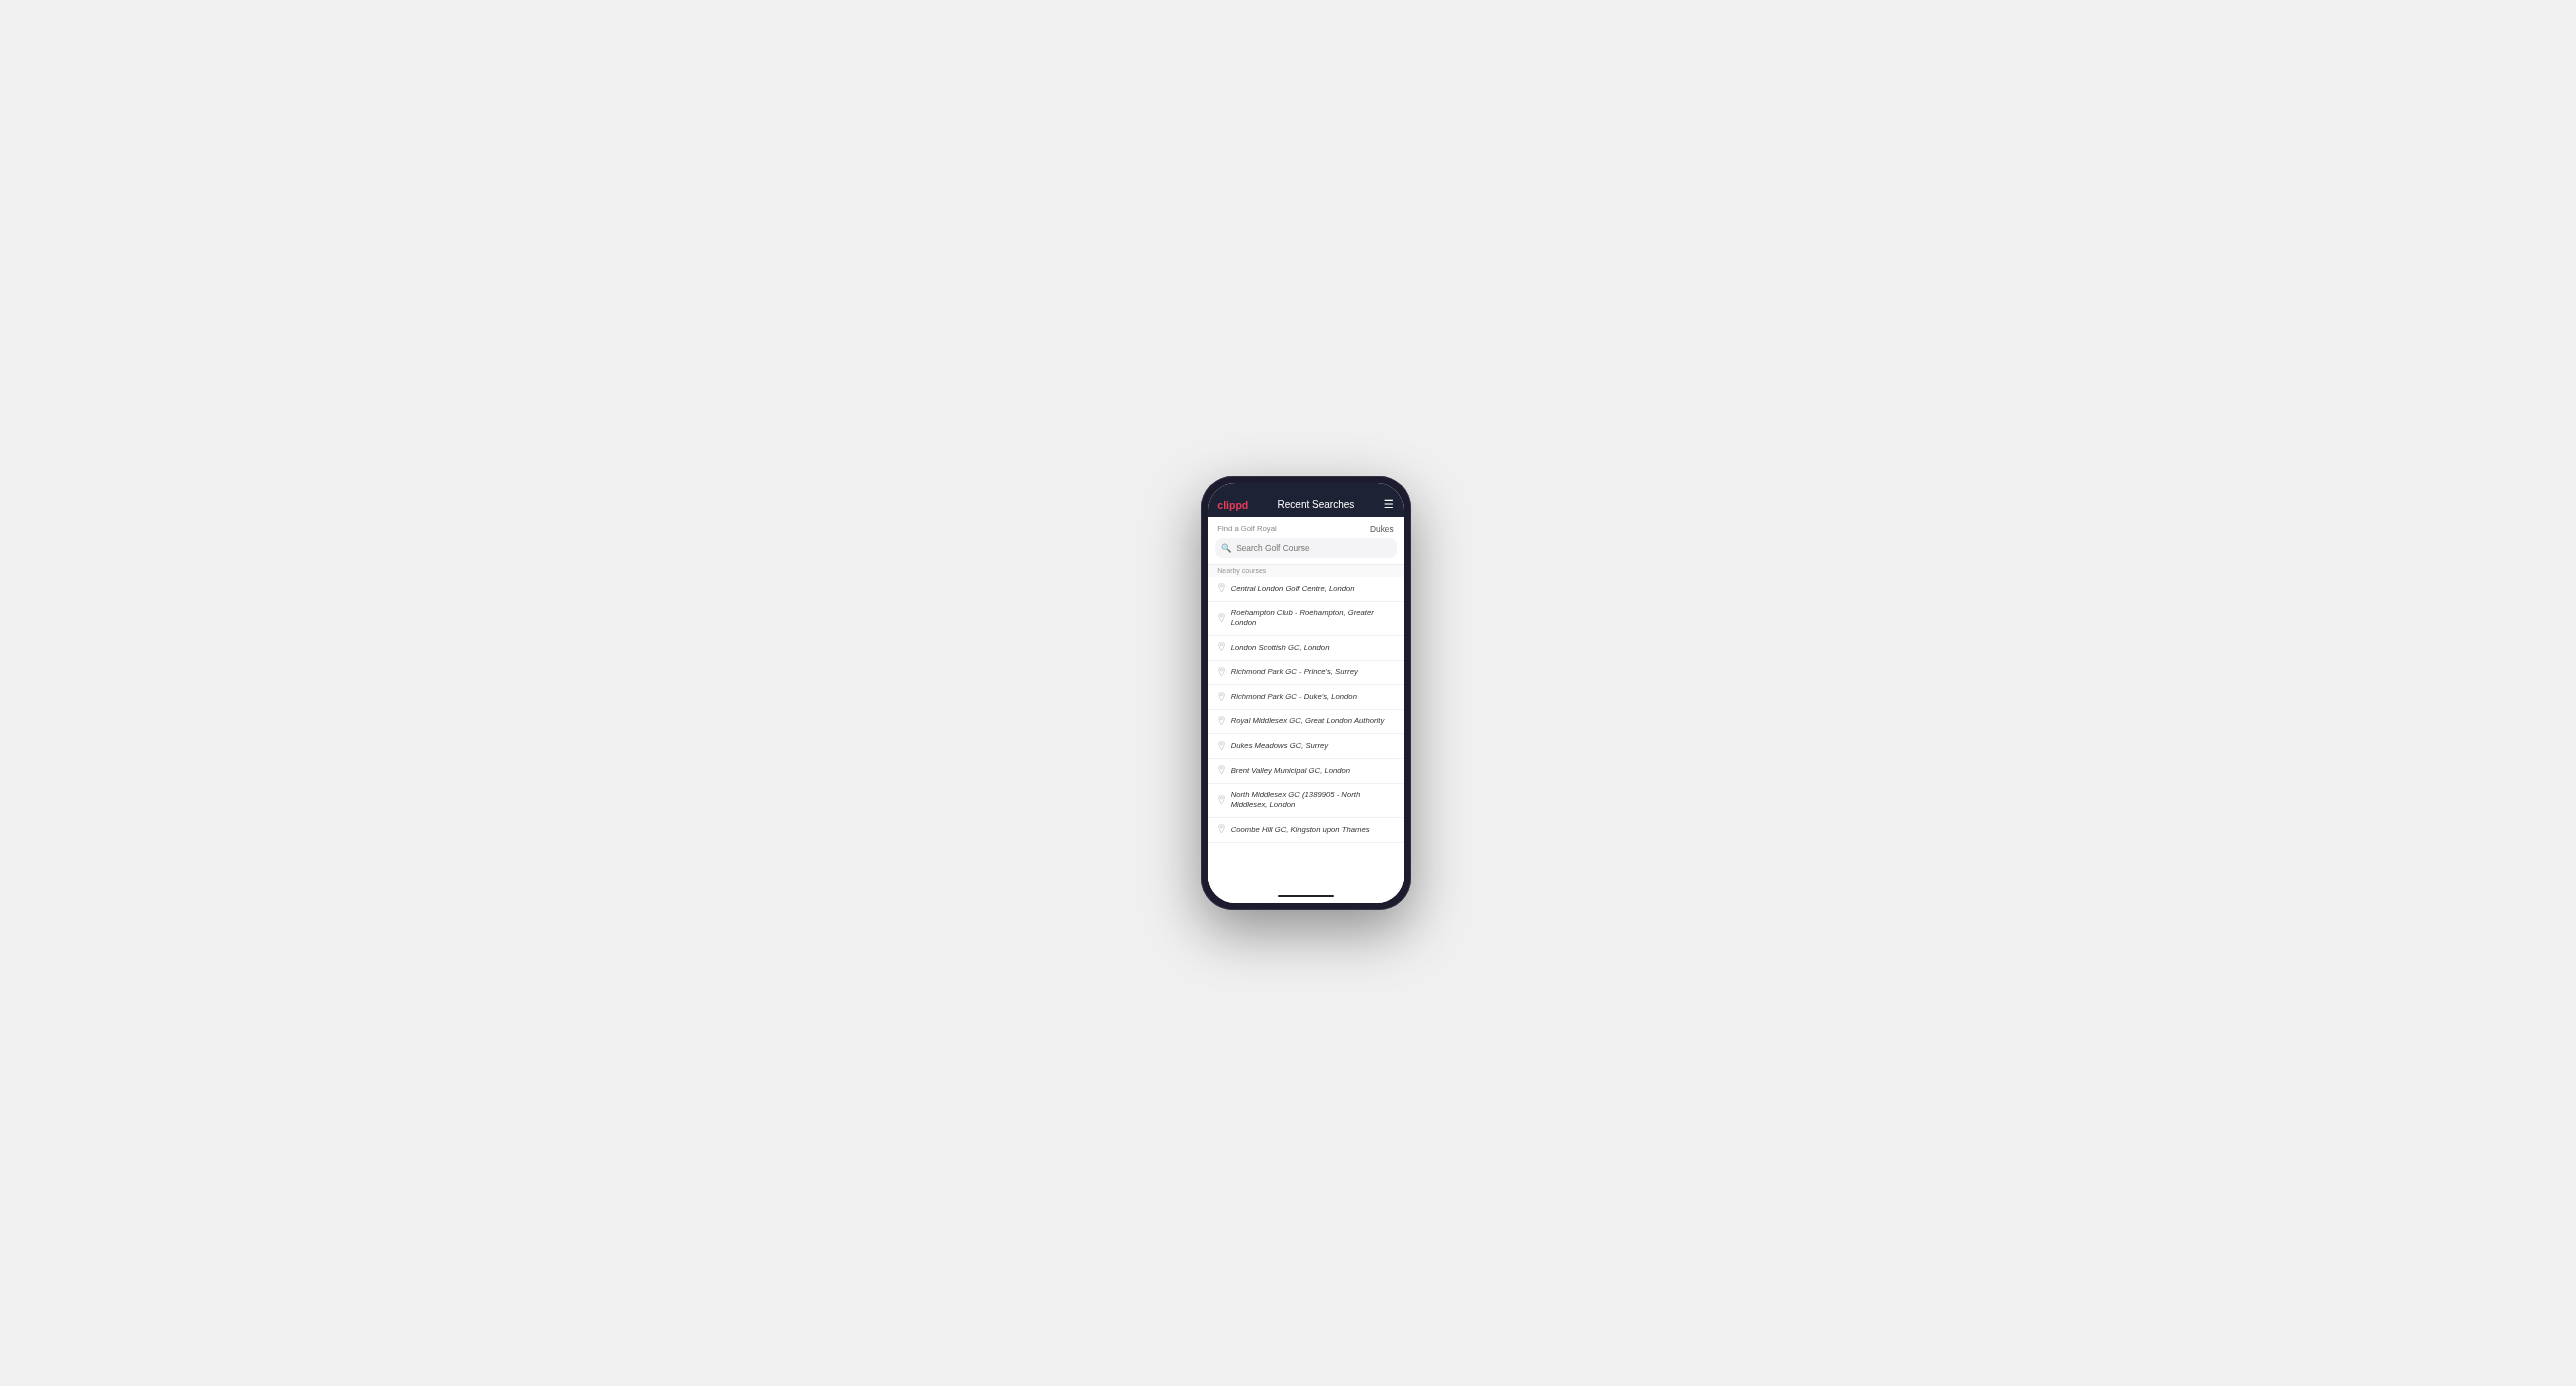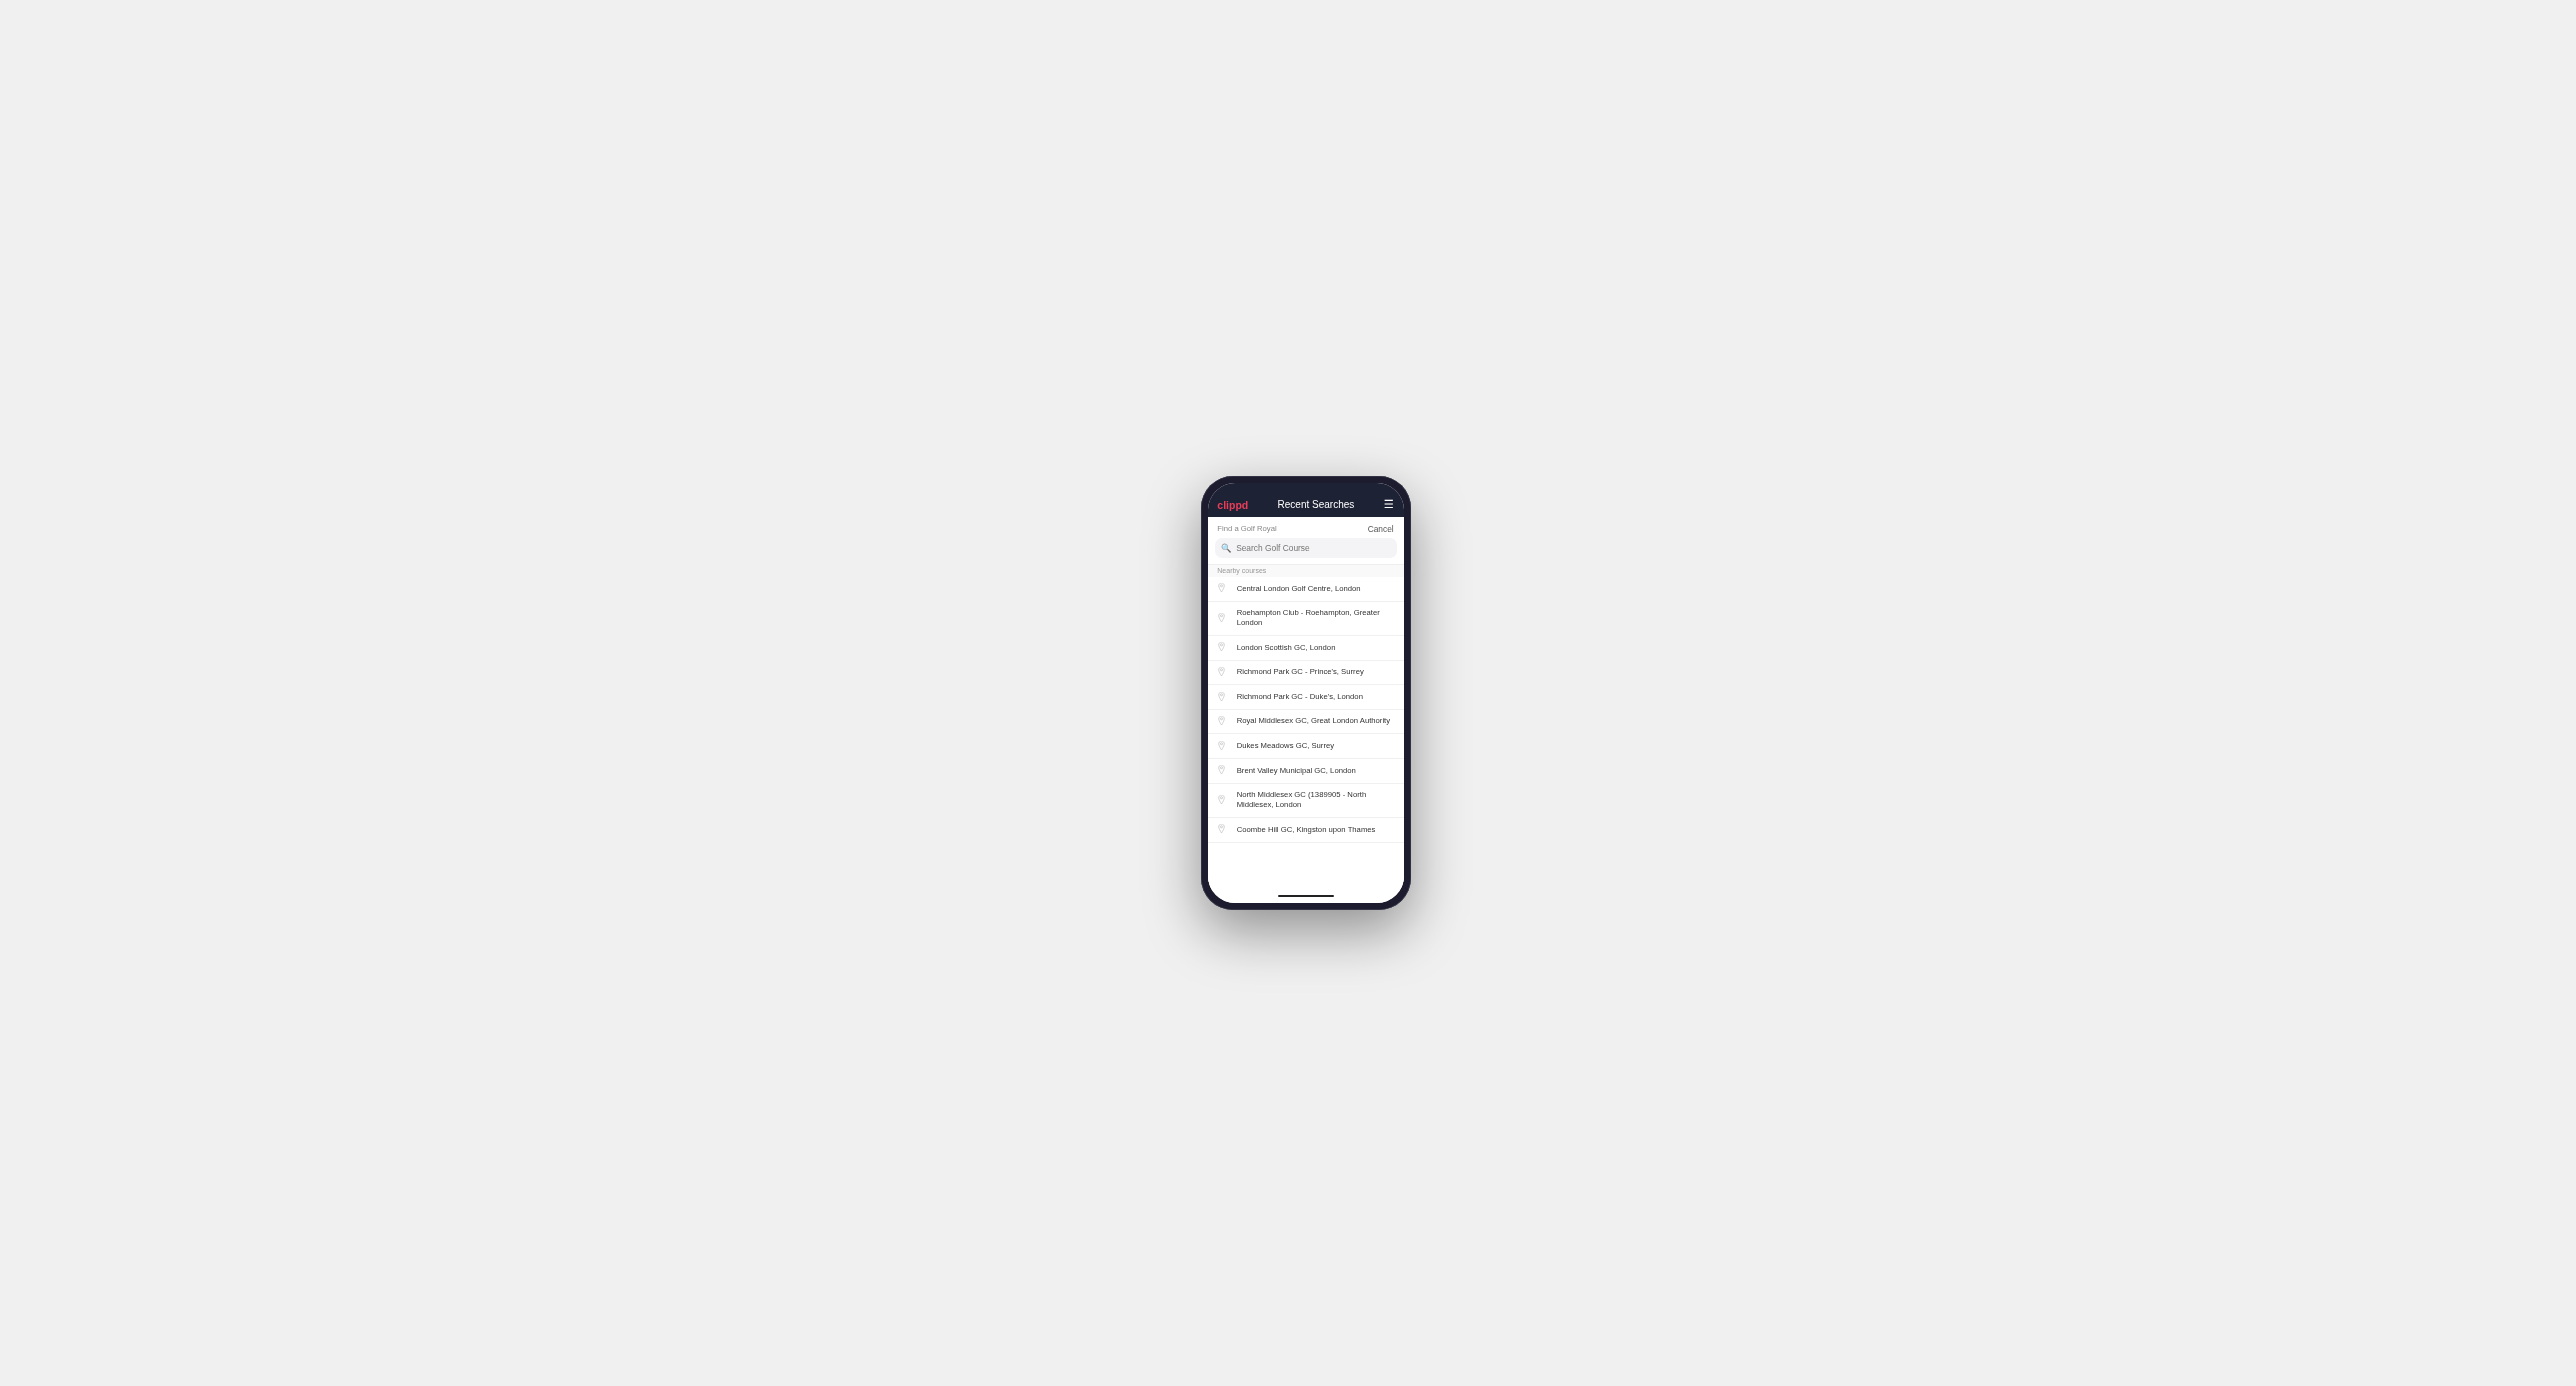--- a/index.html
+++ b/index.html
@@ -125,22 +125,23 @@
     
     .course-list {
       background: #fff;
       flex: 1;
     }
     .course-item {
       display: flex;
       align-items: center;
       padding: 6.3px 9.8px;
       border-bottom: 0.7px solid #f0f0f0;
-      gap: 11px;
+      gap: 5px;
       cursor: pointer;
+      font-style: italic;
     }
     .pin-icon {
       color: #bbb;
       font-size: 7.7px;
       flex-shrink: 0;
       width: 8.4px;
       text-align: center;
     }
     .course-name {
       font-size: 7.7px;
@@ -175,21 +176,21 @@
     <div class="header">
       <span class="logo">clippd</span>
       <span class="header-title">Recent Searches</span>
       <span class="menu-icon">☰</span>
     </div>
 
     <div class="content">
 
       <div class="find-row">
         <span class="find-label">Find a Golf Royal</span>
-        <span class="cancel-btn">Cancel</span>
+        <span class="cancel-btn">Dukes</span>
       </div>
 
       <div class="search-container">
         <div class="search-box">
           <span class="search-icon-wrap">🔍</span>
           <input class="search-input" type="text" placeholder="Search Golf Course" style="">
         </div>
       </div>
 
       <div class="nearby-label">Nearby courses</div>

